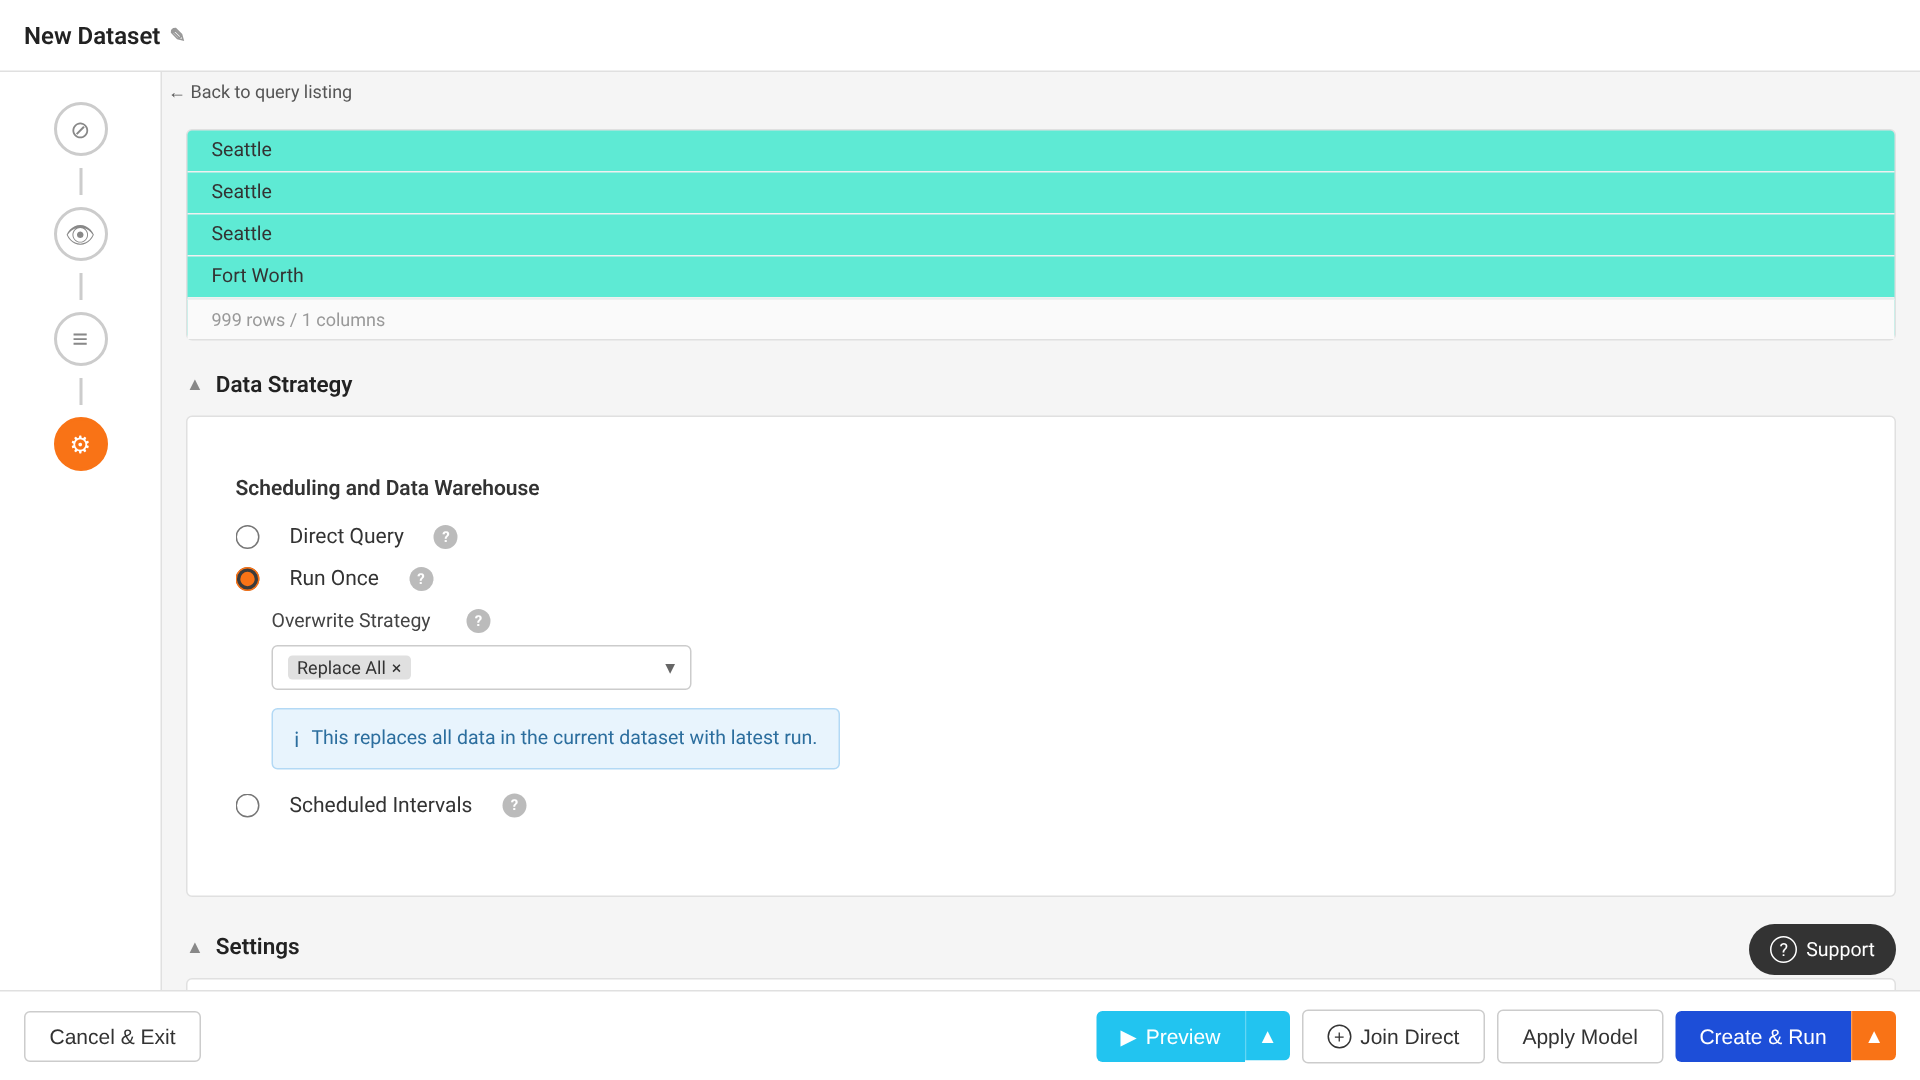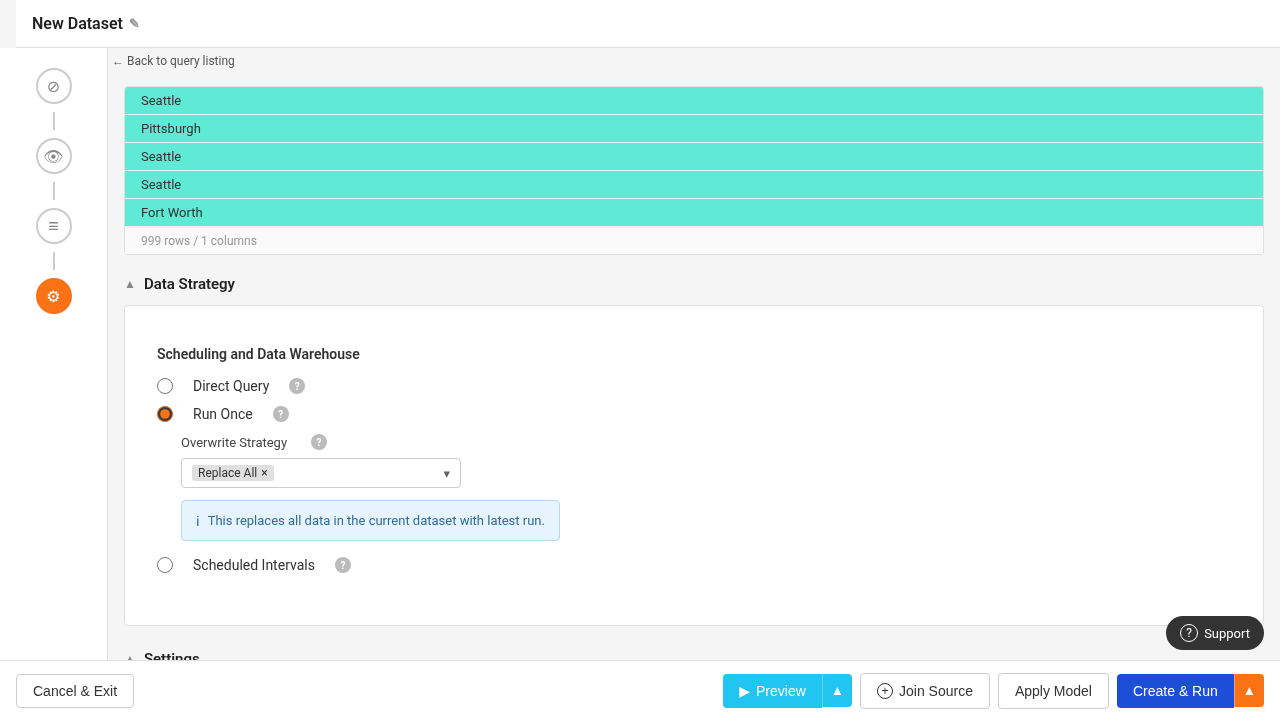--- a/index.html
+++ b/index.html
@@ -15,21 +15,21 @@
     
     .top-bar {
       background: #fff;
       border-bottom: 1px solid #e0e0e0;
       height: 48px;
       display: flex;
       align-items: center;
       padding: 12px 16px;
       position: fixed;
       top: 0;
-      left: 16px;
+      left: 0;
       right: 0;
       z-index: 100;
       text-align: right;
     }
     .top-bar-title {
       font-size: 16px;
       font-weight: 600;
       color: #222;
       display: flex;
       align-items: center;
@@ -408,23 +408,20 @@
   </div>
 </div>
 
 <div class="main-content">
 
   <div class="card">
     <table class="preview-table">
       <tbody>
         <tr>
           <td>Seattle</td>
-        </tr>
-        <tr>
-          <td>Pittsburgh</td>
         </tr>
         <tr>
           <td>Seattle</td>
         </tr>
         <tr>
           <td>Seattle</td>
         </tr>
         <tr>
           <td>Fort Worth</td>
         </tr>
@@ -502,21 +499,21 @@
     <button class="btn-preview">
       <span>▶</span>
       <span>Preview</span>
     </button>
     <button class="btn-preview-arrow">
       <span>▲</span>
     </button>
 
     <button class="btn-join">
       <span style="border:1.5px solid #333;border-radius:50%;width:16px;height:16px;display:inline-flex;align-items:center;justify-content:center;font-size:12px;">+</span>
-      <span>Join Source</span>
+      <span>Join Direct</span>
     </button>
 
     <button class="btn-apply">Apply Model</button>
 
     <button class="btn-create">Create &amp; Run</button>
     <button class="btn-create-arrow">
       <span>▲</span>
     </button>
   </div>
 </div>

